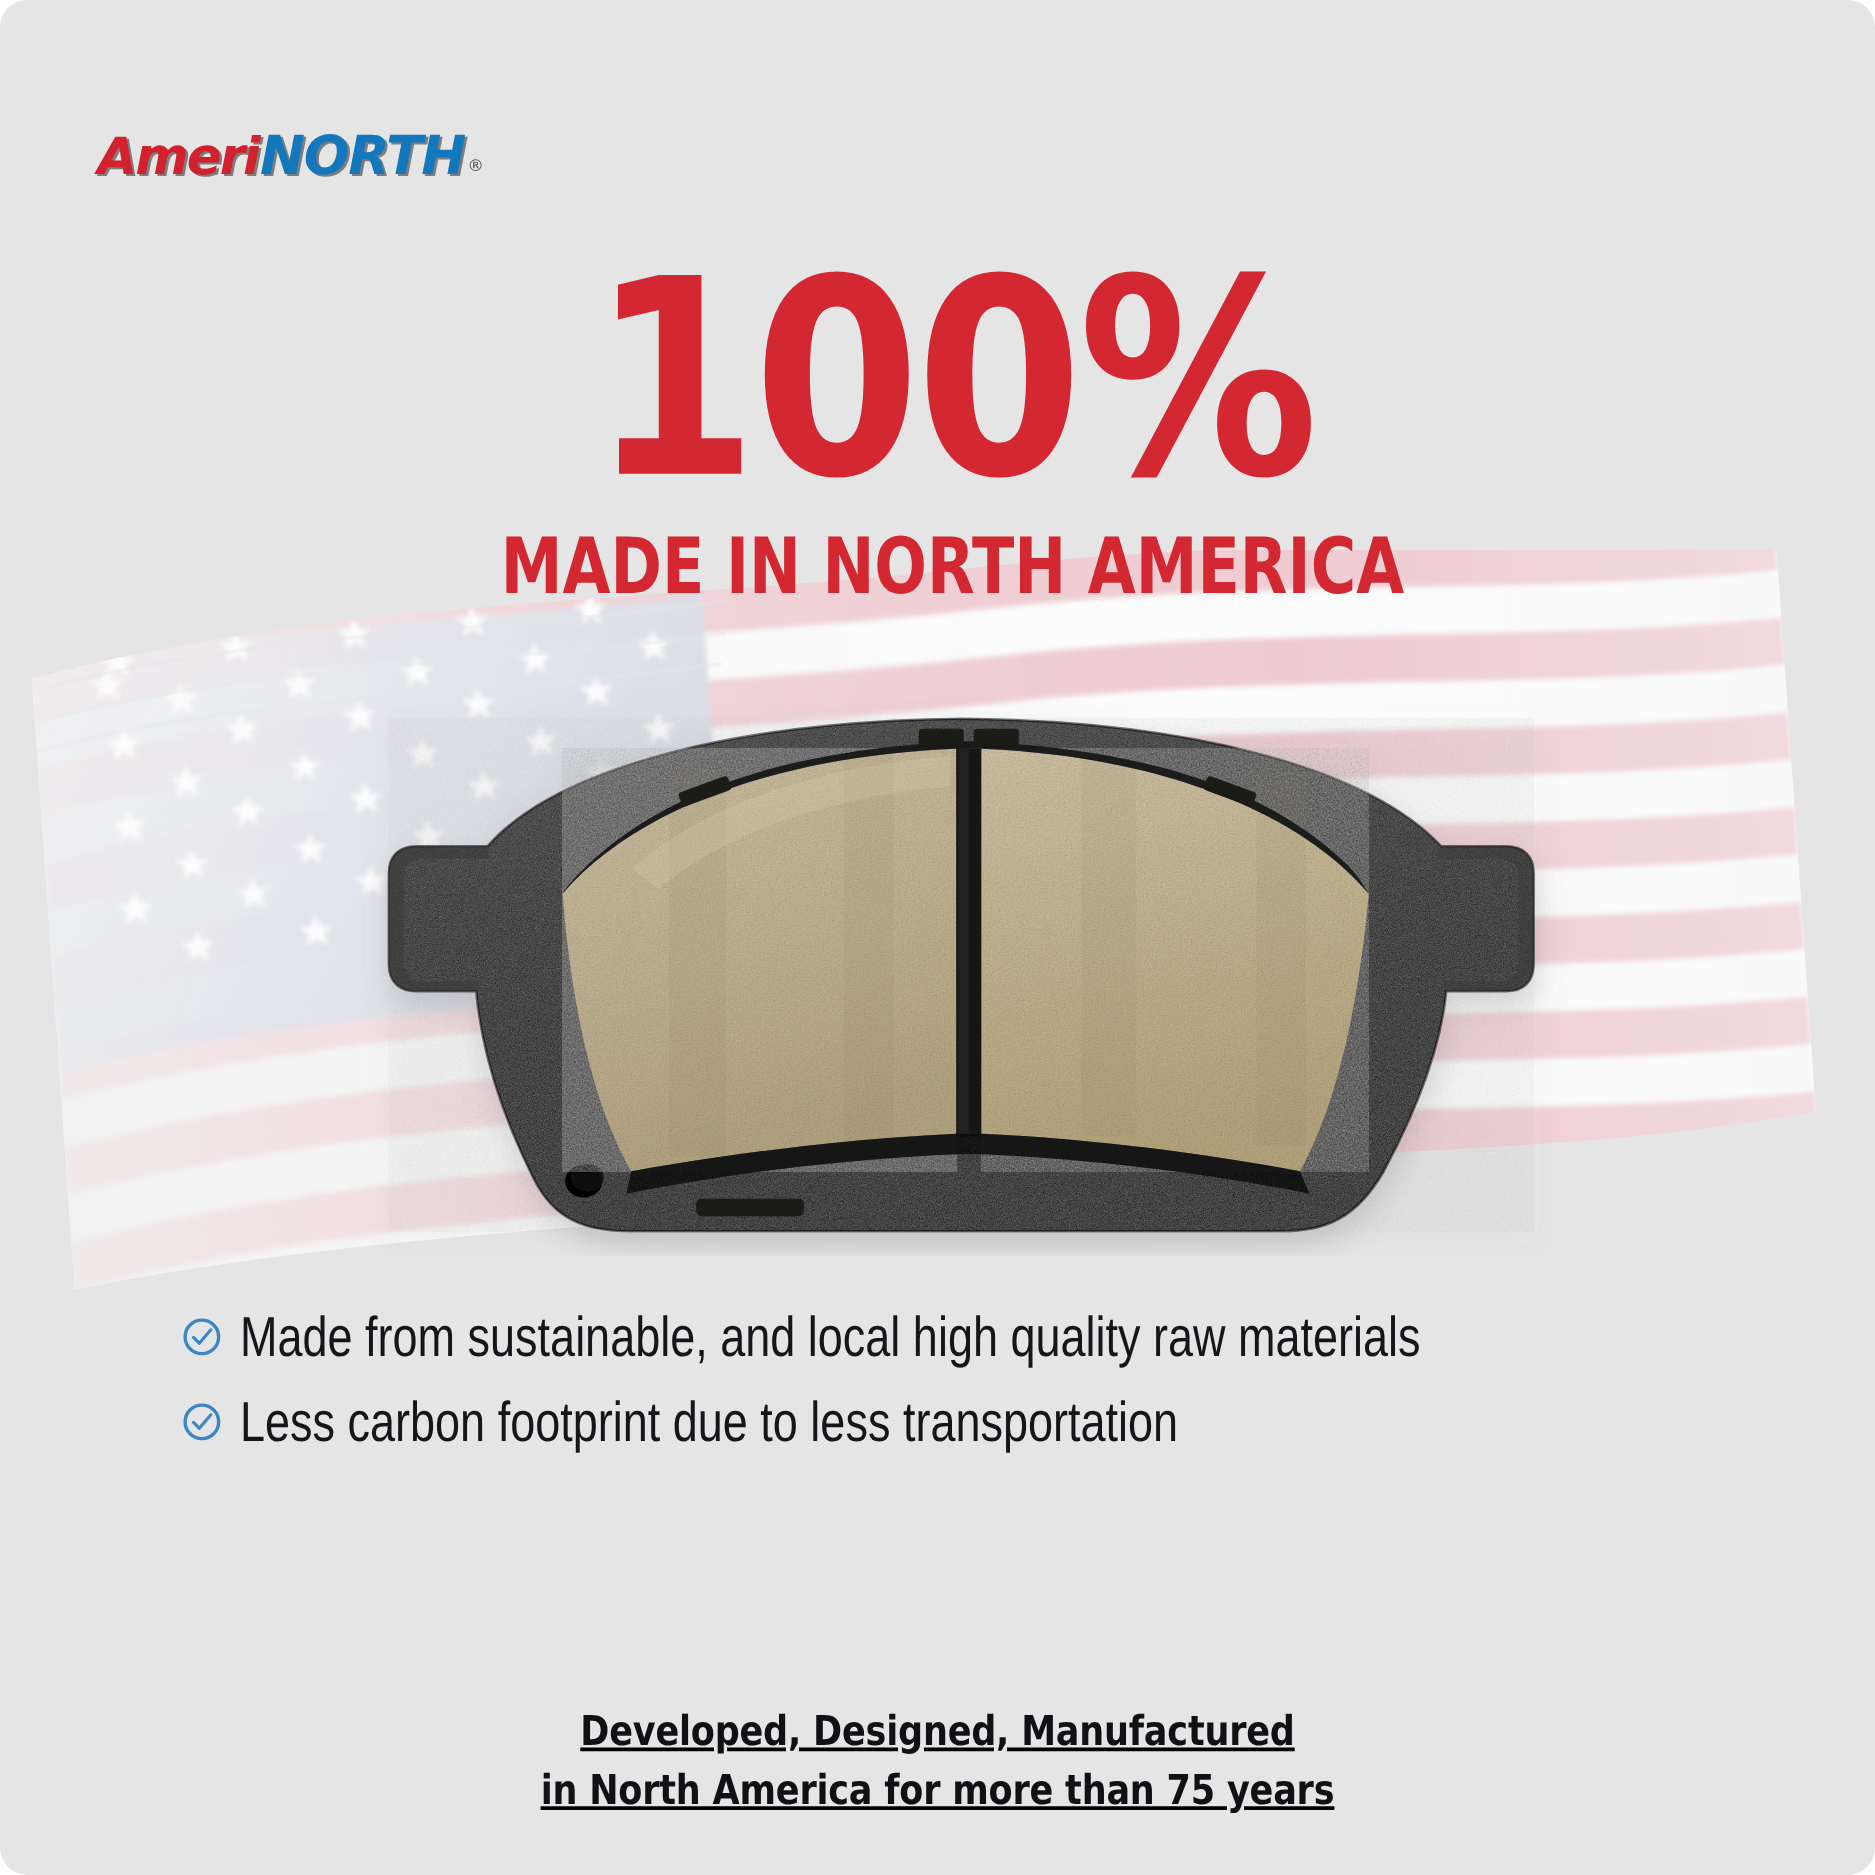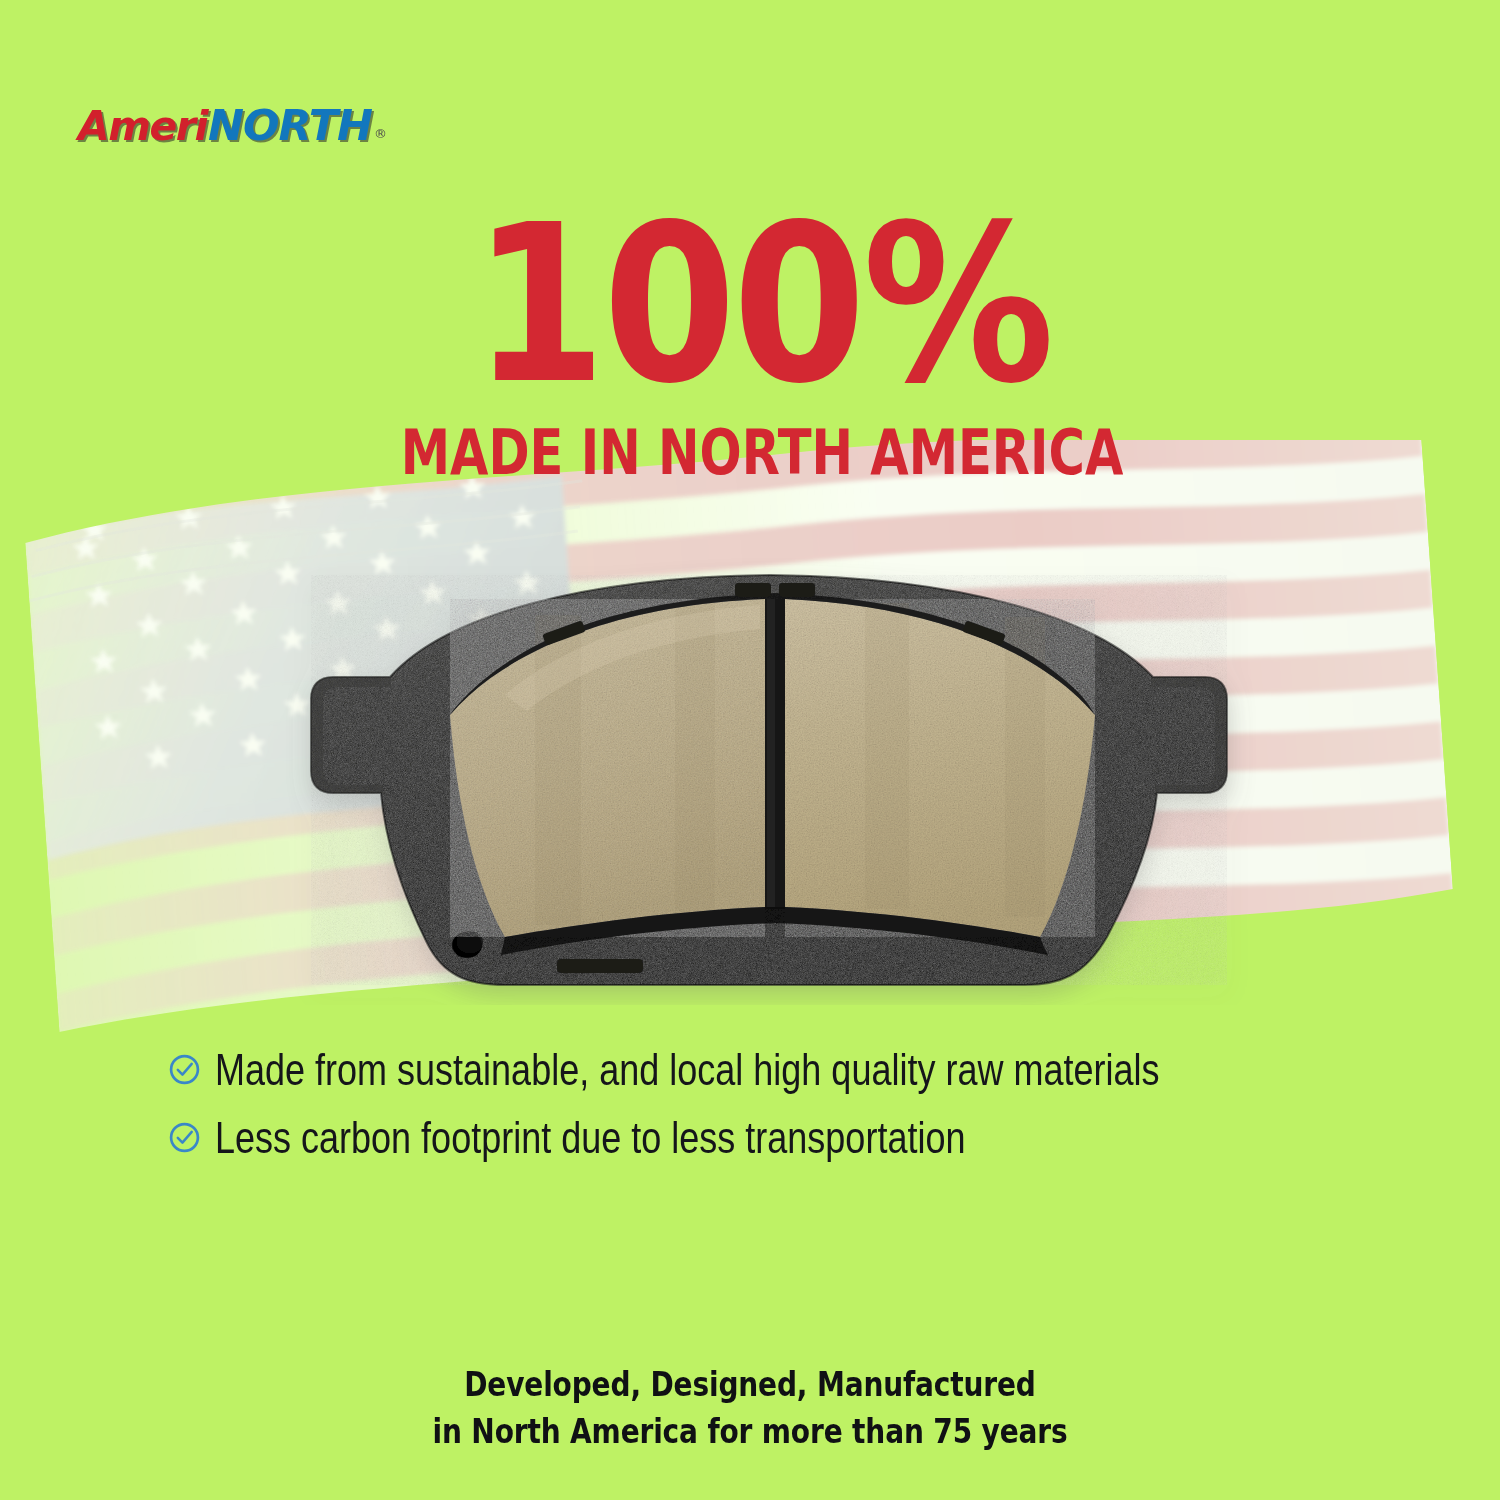--- a/index.html
+++ b/index.html
@@ -8,22 +8,23 @@
     background: #ffffff;
   }
   body {
     font-family: "Liberation Sans", sans-serif;
   }
 
   #canvas {
     position: relative;
     width: 1500px;
     height: 1500px;
-    background: #bef264;
+    background: #e5e5e5;
     overflow: hidden;
+    border-radius: 22px;
   }
 
   
   #logo {
     position: absolute;
     left: 78px;
     top: 100px;
     display: flex;
     align-items: baseline;
     letter-spacing: -0.5px;
@@ -111,21 +112,21 @@
     position: absolute;
     left: 205px;
     top: 555px;
     width: 1130px;
     height: 450px;
   }
 
   
   #features {
     position: absolute;
-    left: 168px;
+    left: 145px;
     top: 1035px;
     width: 1250px;
   }
   .feature-row {
     display: flex;
     align-items: center;
     height: 68px;
   }
   .check-icon {
     flex: 0 0 auto;
@@ -144,20 +145,21 @@
     line-height: 1;
   }
 
   
   #footer {
     position: absolute;
     left: 0;
     top: 1362px;
     width: 1500px;
     text-align: center;
+    text-decoration: underline;
   }
   .footer-line {
     font-family: "DejaVu Sans", sans-serif;
     font-size: 33px;
     font-weight: bold;
     color: #101114;
     letter-spacing: -0.2px;
     transform: scaleX(0.85);
     line-height: 1.42;
   }

